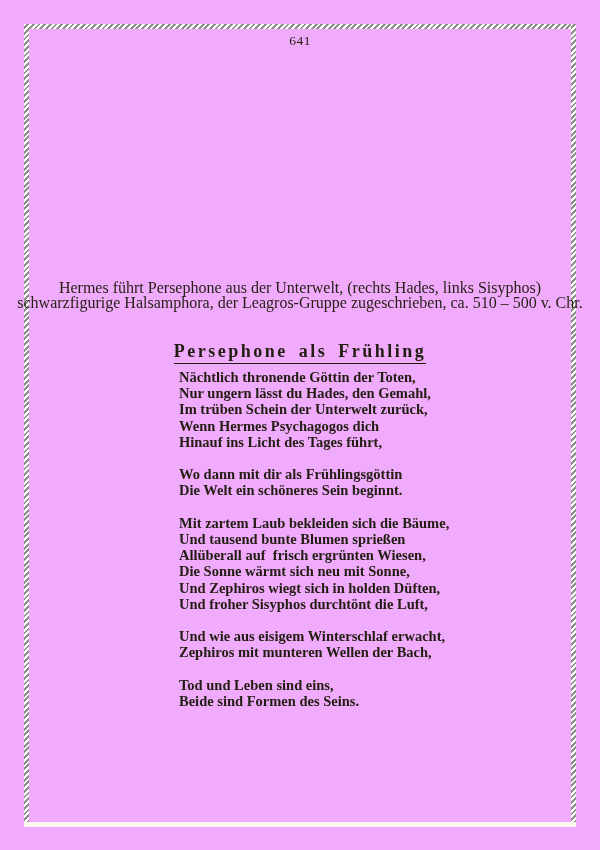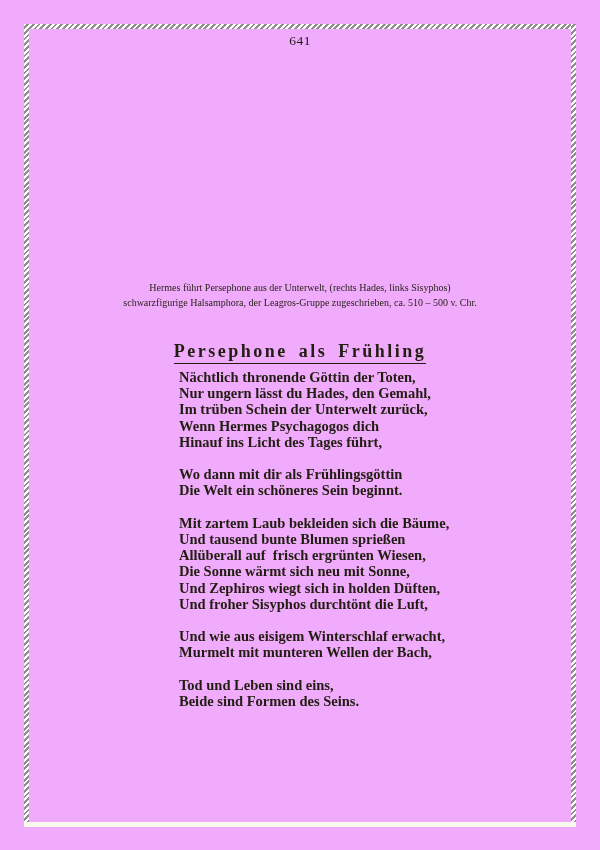--- a/index.html
+++ b/index.html
@@ -33,21 +33,21 @@
     position: absolute;
     top: 33px; left: 0; width: 100%;
     text-align: center;
     font-size: 13.5px;
     letter-spacing: 0.5px;
   }
   .caption {
     position: absolute;
     top: 280px; left: 0; width: 100%;
     text-align: center;
-    font-size: 10px;
+    font-size: 16px;
     line-height: 15px;
     color: #251f12;
   }
   .title-row {
     position: absolute;
     top: 341px; left: 0; width: 100%;
     text-align: center;
   }
   .poem-title {
     display: inline-block;
@@ -103,20 +103,20 @@
       <div class="stanza">
         <div class="line">Mit zartem Laub bekleiden sich die Bäume,</div>
         <div class="line">Und tausend bunte Blumen sprießen</div>
         <div class="line">Allüberall auf  frisch ergrünten Wiesen,</div>
         <div class="line">Die Sonne wärmt sich neu mit Sonne,</div>
         <div class="line">Und Zephiros wiegt sich in holden Düften,</div>
         <div class="line">Und froher Sisyphos durchtönt die Luft,</div>
       </div>
       <div class="stanza">
         <div class="line">Und wie aus eisigem Winterschlaf erwacht,</div>
-        <div class="line">Murmelt mit munteren Wellen der Bach,</div>
+        <div class="line">Zephiros mit munteren Wellen der Bach,</div>
       </div>
       <div class="stanza">
         <div class="line">Tod und Leben sind eins,</div>
         <div class="line">Beide sind Formen des Seins.</div>
       </div>
     </div>
 </div>
 
 </body></html>

